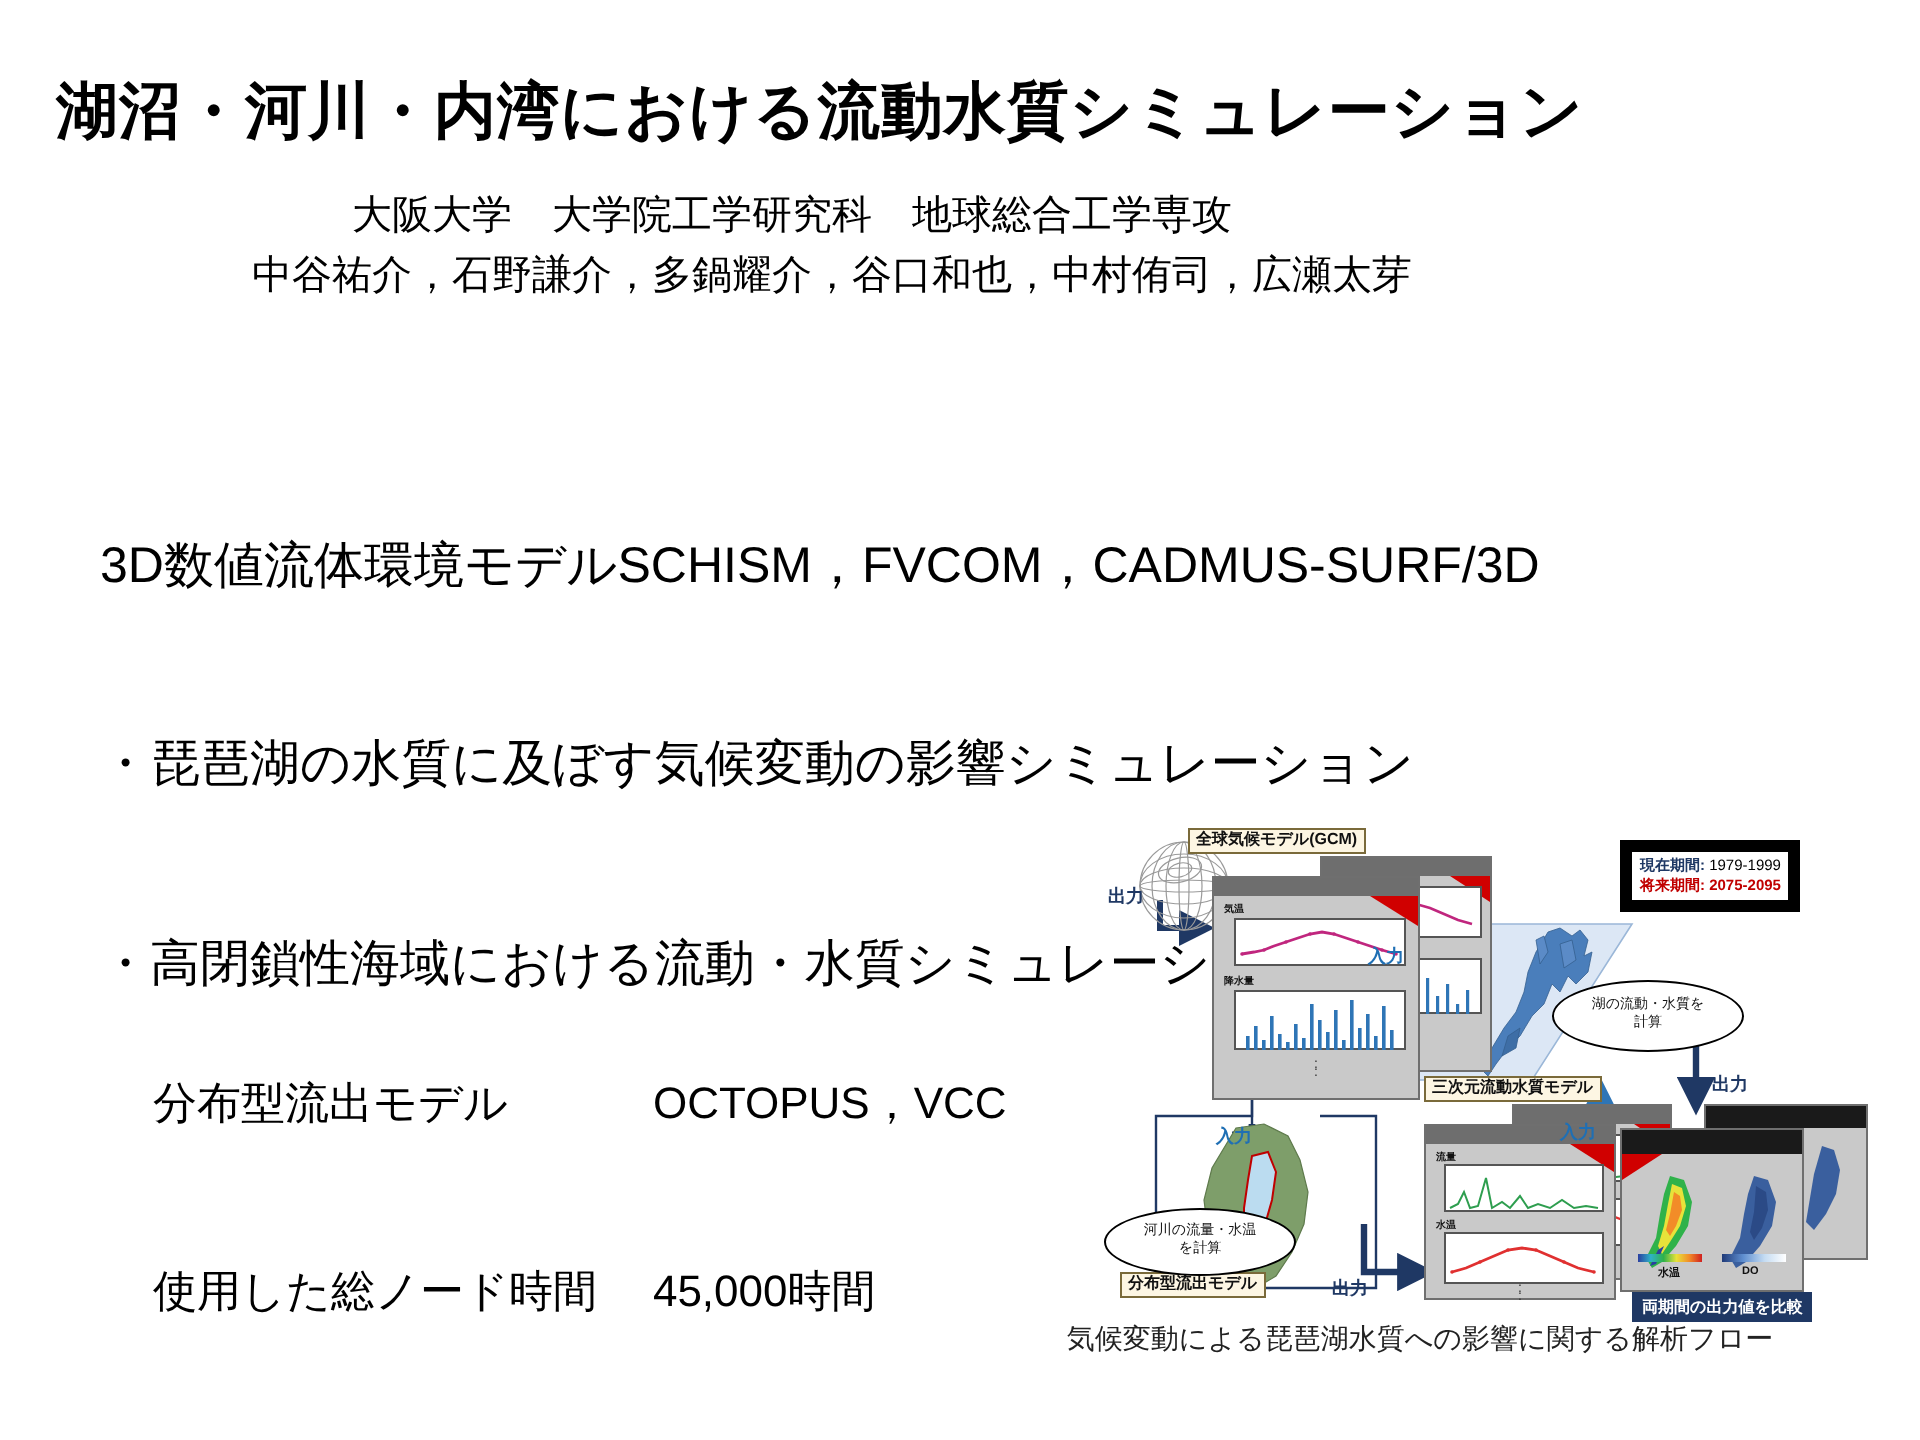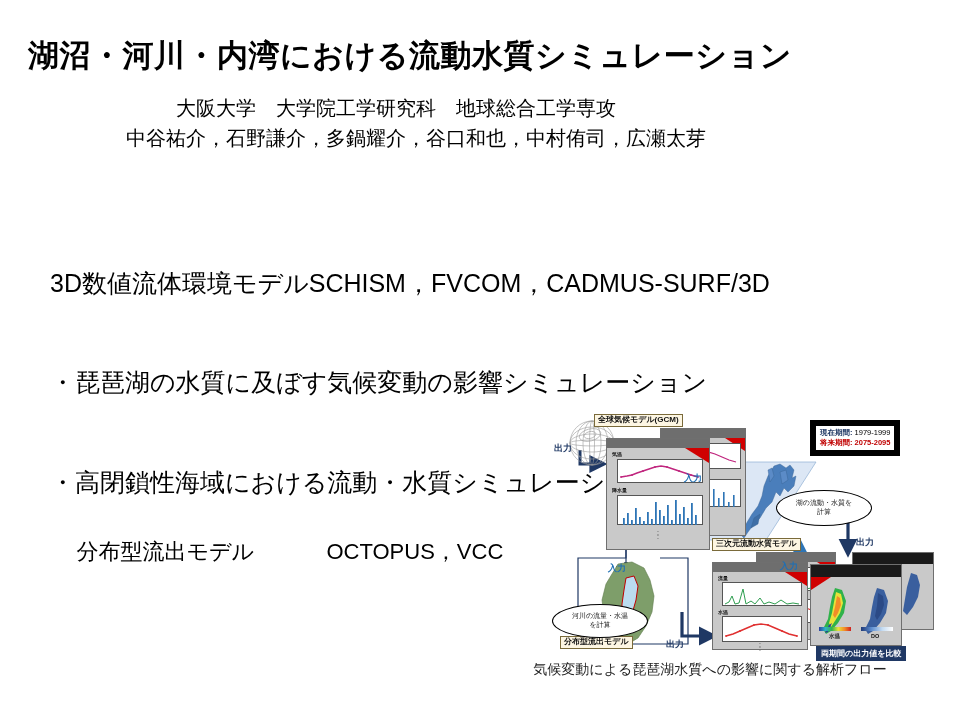--- a/index.html
+++ b/index.html
@@ -213,20 +213,23 @@
   <span class="line">3D数値流体環境モデルSCHISM，FVCOM，CADMUS-SURF/3D</span>
   <span class="line">・琵琶湖の水質に及ぼす気候変動の影響シミュレーション</span>
   <span class="line">・高閉鎖性海域における流動・水質シミュレーション</span>
   
   
 </div>
 
 <div class="resources">
   <span class="res-row">
     <span class="res-label">分布型流出モデル</span><span class="res-value">OCTOPUS，VCC</span>
+  </span>
+  <span class="res-row">
+    <span class="res-label">使用した総ノード時間</span><span class="res-value">45,000時間</span>
   </span>
 </div>
 
 <div class="diagram">
 
   <svg width="400" height="240" style="position:absolute;left:0;top:0;z-index:5;">
     <defs>
       <marker id="ahD" markerWidth="6" markerHeight="6" refX="4.2" refY="3" orient="auto">
         <path d="M0,0 L6,3 L0,6 Z" fill="#1F3864"></path>
       </marker>

